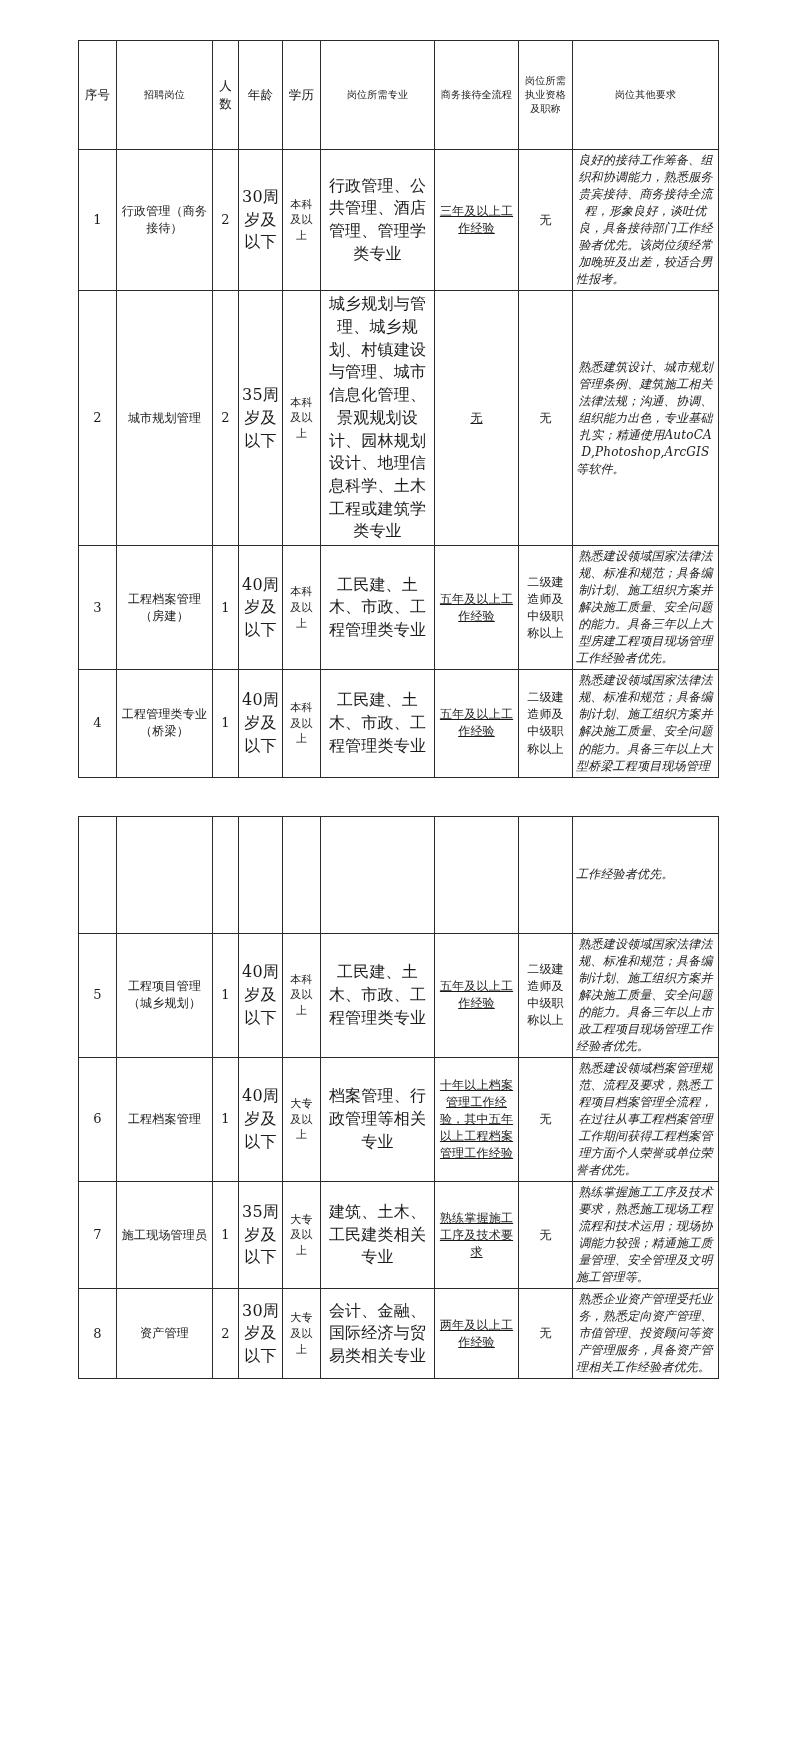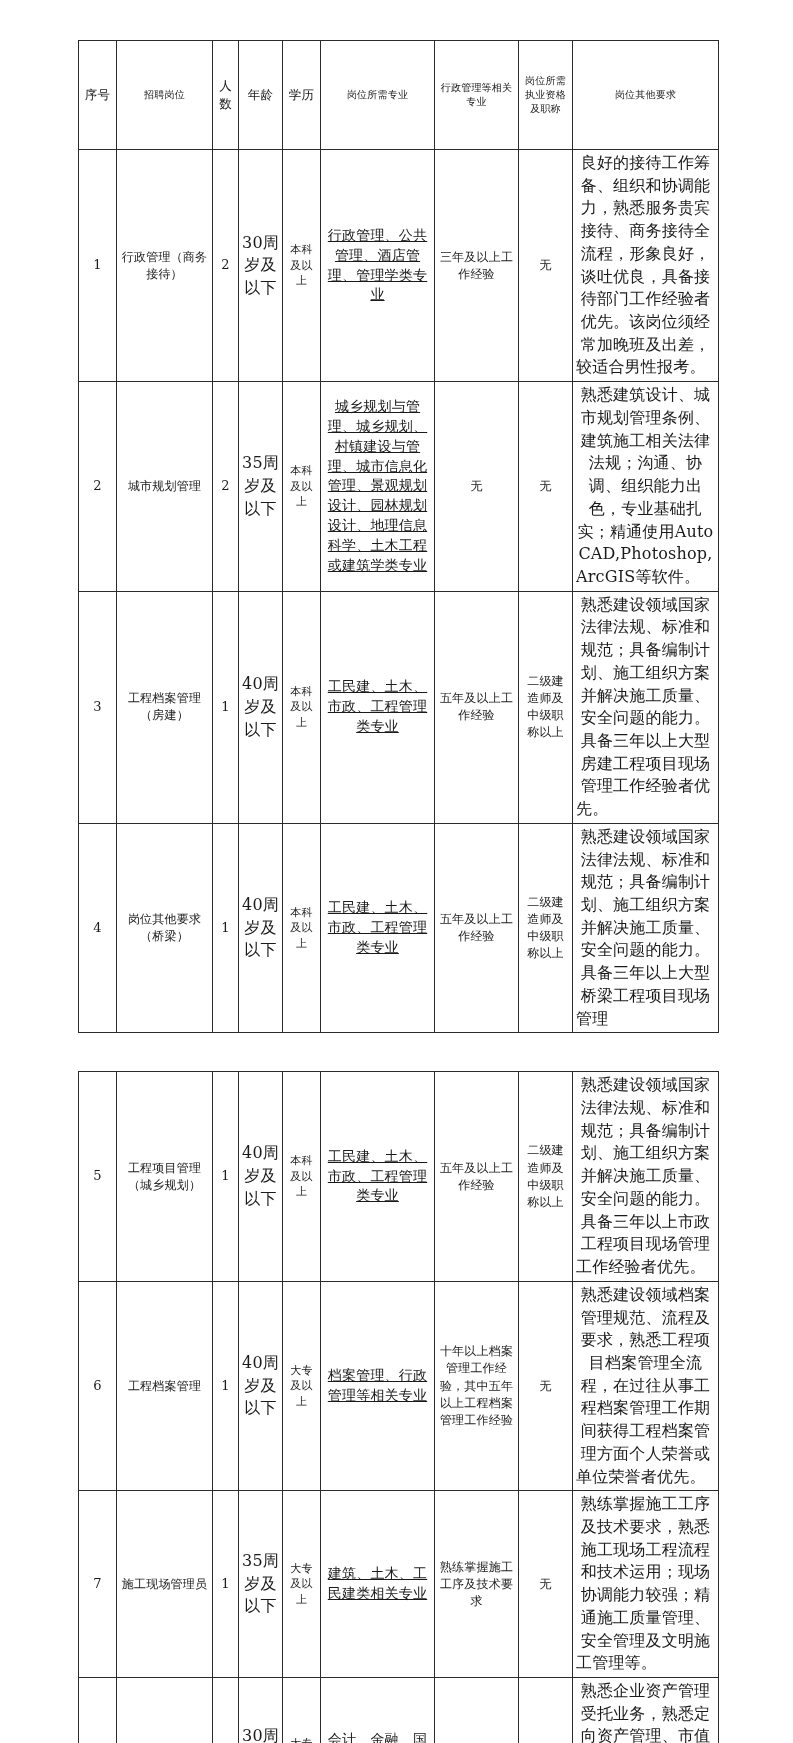--- a/index.html
+++ b/index.html
@@ -58,30 +58,31 @@
   col.c-other  { width: 146px; }
 
   thead td { font-size: 10px; }
   .h-idx, .h-num, .h-age, .h-edu { font-size: 12.5px; }
 
   td.idx   { font-size: 13px; font-family: "DejaVu Serif", "Liberation Serif", serif; }
   td.post  { font-size: 12px; line-height: 1.55; }
   td.num   { font-size: 13px; }
   td.age   { font-size: 16px; line-height: 1.5; }
   td.edu   { font-size: 11px; line-height: 1.5; }
-  td.major { font-size: 14px; line-height: 1.55; text-align: justify; text-align-last: center; text-decoration: underline; }
-  td.exp   { font-size: 12px; line-height: 1.55; }
+  td.major { font-size: 16px; line-height: 1.55; text-align: justify; text-align-last: center; }
+  td.exp   { font-size: 12px; line-height: 1.55; text-decoration: underline; }
   td.cert  { font-size: 12px; line-height: 1.5; }
   td.other {
-    font-size: 16px;
+    font-size: 12px;
     line-height: 1.58;
     text-align: left;
     text-align-last: left;
     vertical-align: top;
     padding: 3px 4px;
+    font-style: italic;
   }
   td.other.mid { vertical-align: middle; }
   .tall-head td { height: 104px; }
   .spacer-row td { height: 112px; }
 </style>
 </head>
 <body>
 
 <div class="page">
 
@@ -99,21 +100,21 @@
           <col class="c-other">
       </colgroup>
       <thead>
         <tr class="tall-head">
           <td class="h-idx">序号</td>
           <td class="h-post">招聘岗位</td>
           <td class="h-num">人数</td>
           <td class="h-age">年龄</td>
           <td class="h-edu">学历</td>
           <td class="h-major">岗位所需专业</td>
-          <td class="h-exp">行政管理等相关专业</td>
+          <td class="h-exp">商务接待全流程</td>
           <td class="h-cert">岗位所需执业资格及职称</td>
           <td class="h-other">岗位其他要求</td>
         </tr>
       </thead>
       <tbody>
 
         <tr>
           <td class="idx">1</td>
           <td class="post">行政管理（商务接待）</td>
           <td class="num">2</td>
@@ -144,21 +145,21 @@
           <td class="age">40周岁及以下</td>
           <td class="edu">本科及以上</td>
           <td class="major">工民建、土木、市政、工程管理类专业</td>
           <td class="exp">五年及以上工作经验</td>
           <td class="cert">二级建造师及中级职称以上</td>
           <td class="other">熟悉建设领域国家法律法规、标准和规范；具备编制计划、施工组织方案并解决施工质量、安全问题的能力。具备三年以上大型房建工程项目现场管理工作经验者优先。</td>
         </tr>
 
         <tr>
           <td class="idx">4</td>
-          <td class="post">岗位其他要求（桥梁）</td>
+          <td class="post">工程管理类专业（桥梁）</td>
           <td class="num">1</td>
           <td class="age">40周岁及以下</td>
           <td class="edu">本科及以上</td>
           <td class="major">工民建、土木、市政、工程管理类专业</td>
           <td class="exp">五年及以上工作经验</td>
           <td class="cert">二级建造师及中级职称以上</td>
           <td class="other">熟悉建设领域国家法律法规、标准和规范；具备编制计划、施工组织方案并解决施工质量、安全问题的能力。具备三年以上大型桥梁工程项目现场管理</td>
         </tr>
 
       </tbody>
@@ -173,20 +174,31 @@
           <col class="c-num">
           <col class="c-age">
         <col class="c-edu">
           <col class="c-major">
           <col class="c-exp">
           <col class="c-cert">
           <col class="c-other">
       </colgroup>
       <tbody>
 
+        <tr class="spacer-row">
+          <td class="idx"></td>
+          <td class="post"></td>
+          <td class="num"></td>
+          <td class="age"></td>
+          <td class="edu"></td>
+          <td class="major"></td>
+          <td class="exp"></td>
+          <td class="cert"></td>
+          <td class="other">工作经验者优先。</td>
+        </tr>
 
         <tr>
           <td class="idx">5</td>
           <td class="post">工程项目管理（城乡规划）</td>
           <td class="num">1</td>
           <td class="age">40周岁及以下</td>
           <td class="edu">本科及以上</td>
           <td class="major">工民建、土木、市政、工程管理类专业</td>
           <td class="exp">五年及以上工作经验</td>
           <td class="cert">二级建造师及中级职称以上</td>

